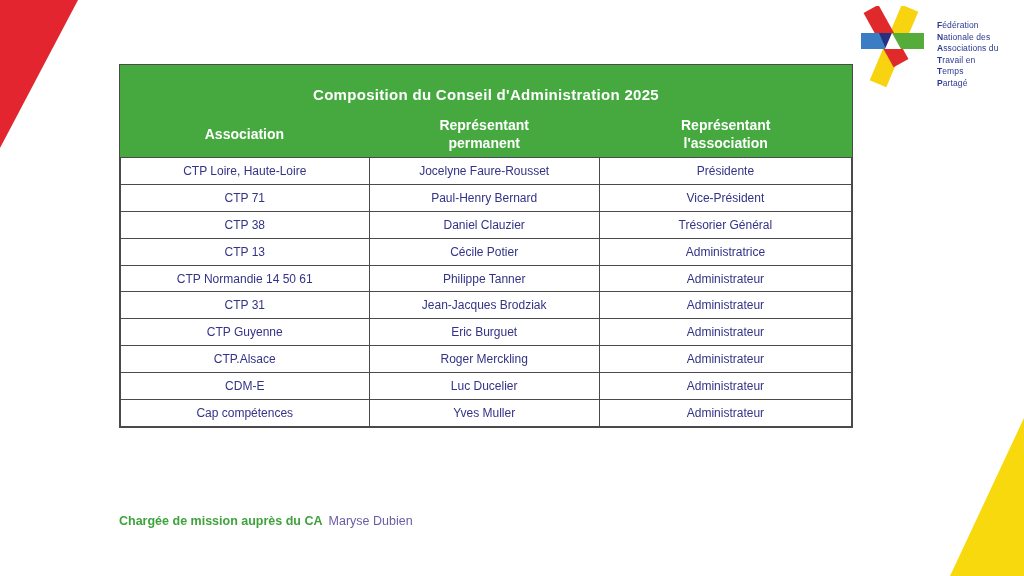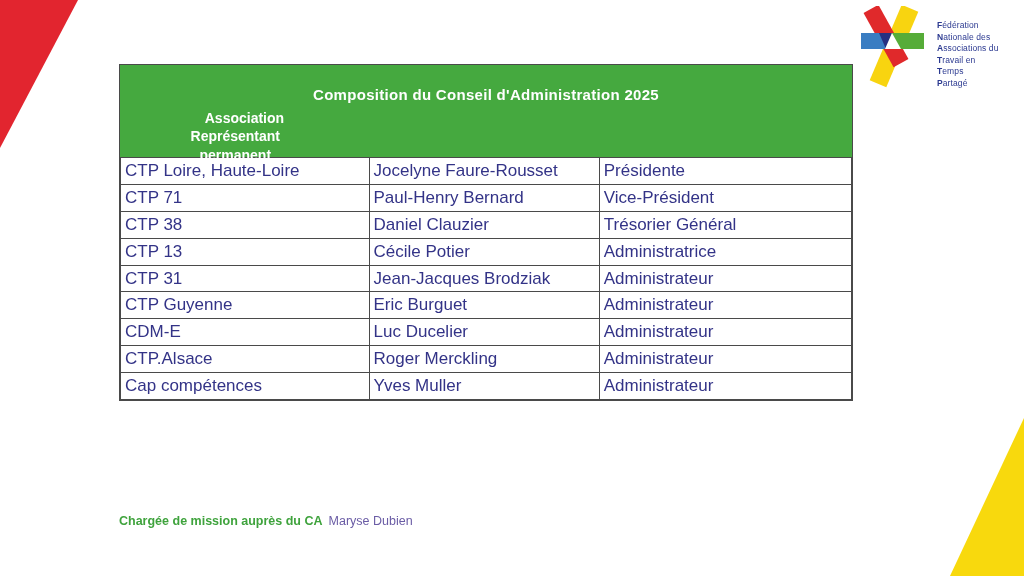--- a/index.html
+++ b/index.html
@@ -35,35 +35,35 @@
     position:absolute;left:119px;top:64px;width:734px;
     border:1px solid var(--border-c);
   }
   .green-head{
     background:var(--header-bg);
     color:var(--header-fg);
     height:92px;
     padding-top:21px;
   }
   .t-title{text-align:center;font-size:15px;font-weight:bold;letter-spacing:0.3px;}
-  .t-cols{display:flex;margin-top:6px;min-height:50px;flex-direction:column;}
+  .t-cols{display:flex;align-items:center;margin-top:6px;min-height:50px;}
   .t-col{text-align:center;font-weight:bold;font-size:14px;line-height:1.32;white-space:pre-line;}
   .t-col.c1{width:34%;}
   .t-col.c2{width:31.5%;}
   .t-col.c3{width:34.5%;}
 
   table.data{width:100%;border-collapse:collapse;table-layout:fixed;}
   table.data col.c1{width:34%;}
   table.data col.c2{width:31.5%;}
   table.data col.c3{width:34.5%;}
   table.data td{
     border:1px solid var(--border-c);
     height:26.9px;
-    vertical-align:middle;
-    font-size:17px;color:var(--cell-c);
+    text-align:center;vertical-align:middle;
+    font-size:12px;color:var(--cell-c);
     padding:0 4px;
     background:#ffffff;
     overflow:hidden;white-space:nowrap;
   }
 
   .footer-note{position:absolute;left:119px;top:514px;font-size:12.5px;white-space:nowrap;}
   .footer-note .label{color:var(--label-c);font-weight:bold;}
   .footer-note .value{color:var(--value-c);margin-left:6px;}
 </style>
 </head>
@@ -130,37 +130,42 @@
             <td>CTP 38</td>
             <td>Daniel Clauzier</td>
             <td>Trésorier Général</td>
           </tr>
           <tr>
             <td>CTP 13</td>
             <td>Cécile Potier</td>
             <td>Administratrice</td>
           </tr>
           <tr>
+            <td>CTP Normandie 14 50 61</td>
+            <td>Philippe Tanner</td>
+            <td>Administrateur</td>
+          </tr>
+          <tr>
             <td>CTP 31</td>
             <td>Jean-Jacques Brodziak</td>
             <td>Administrateur</td>
           </tr>
           <tr>
             <td>CTP Guyenne</td>
             <td>Eric Burguet</td>
             <td>Administrateur</td>
           </tr>
           <tr>
-            <td>CDM-E</td>
-            <td>Luc Ducelier</td>
+            <td>CTP.Alsace</td>
+            <td>Roger Merckling</td>
             <td>Administrateur</td>
           </tr>
           <tr>
-            <td>CTP.Alsace</td>
-            <td>Roger Merckling</td>
+            <td>CDM-E</td>
+            <td>Luc Ducelier</td>
             <td>Administrateur</td>
           </tr>
           <tr>
             <td>Cap compétences</td>
             <td>Yves Muller</td>
             <td>Administrateur</td>
           </tr>
         </tbody>
     </table>
   </div>

